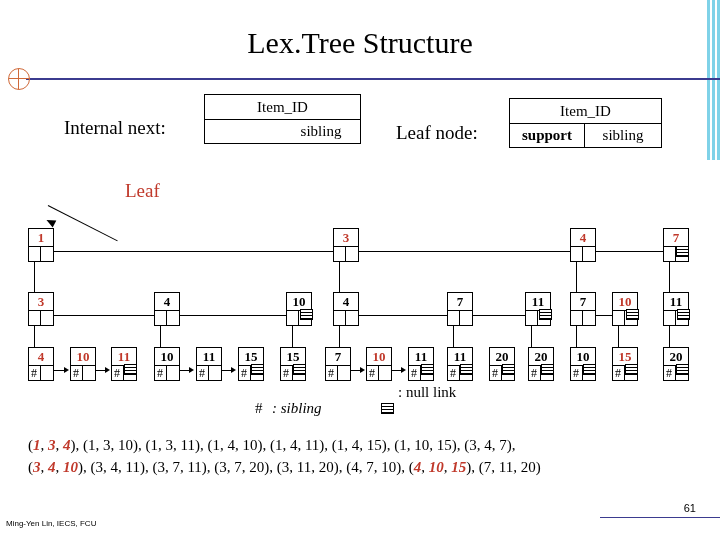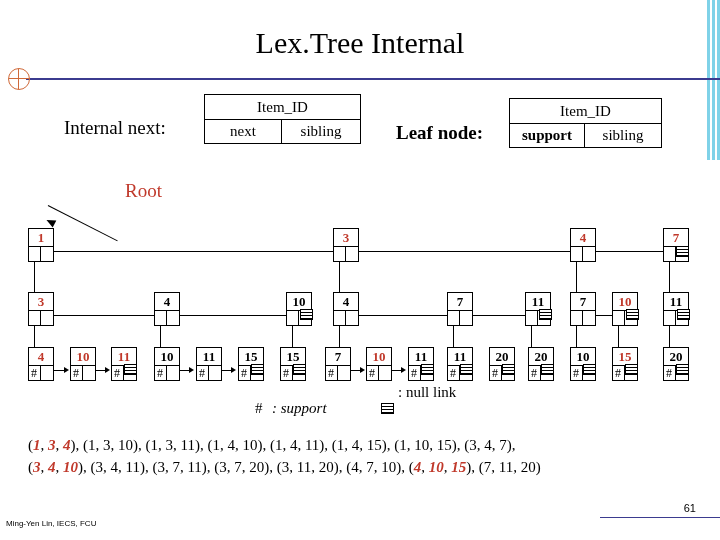--- a/index.html
+++ b/index.html
@@ -109,39 +109,38 @@
 </style>
 </head>
 <body>
 
 <div class="edge-stripes">
   <div style="right:0px"></div>
     <div style="right:5px"></div>
     <div style="right:10px"></div>
 </div>
 
-<div class="title">Lex.Tree Internal</div>
+<div class="title">Lex.Tree Structure</div>
 <div class="hline"></div>
 <div class="bullet-circle"></div>
 
 <div class="lbl" style="left:64px;top:117px;">Internal next:</div>
 <div class="legend-box" style="left:204px;top:94px;width:155px;height:48px;">
   <div class="legend-top" style="width:155px;height:25px;line-height:24px;">Item_ID</div>
-  <div class="legend-cell" style="left:0;top:25px;width:77px;height:23px;line-height:22px;border-right:1px solid #000;">next</div>
   <div class="legend-cell" style="left:77px;top:25px;width:78px;height:23px;line-height:22px;">sibling</div>
 </div>
 
-<div class="lbl" style="left:396px;top:122px;font-weight:bold;">Leaf node:</div>
+<div class="lbl" style="left:396px;top:122px;">Leaf node:</div>
 <div class="legend-box" style="left:509px;top:98px;width:151px;height:48px;">
   <div class="legend-top" style="width:151px;height:25px;line-height:24px;">Item_ID</div>
   <div class="legend-cell" style="left:0;top:25px;width:75px;height:23px;line-height:22px;border-right:1px solid #000;color:#000000;font-weight:bold;">support</div>
   <div class="legend-cell" style="left:75px;top:25px;width:76px;height:23px;line-height:22px;">sibling</div>
 </div>
 
-<div class="root-lbl" style="left:125px;top:180px;">Root</div>
+<div class="root-lbl" style="left:125px;top:180px;">Leaf</div>
 <div class="root-arrow">
   <div class="ln" style="left:48px;top:205px;width:78px;height:1px;transform:rotate(27deg);transform-origin:left center;"></div>
   <div style="position:absolute;left:46px;top:218px;width:0;height:0;border-top:4px solid transparent;border-bottom:4px solid transparent;border-right:9px solid #000;transform:rotate(27deg);"></div>
 </div>
 
 <div class="node" style="left:28px;top:228px;width:26px;height:34px;">
   <div class="top">1</div>
   <div class="bl"></div>
   <div class="br"></div>
 </div>
@@ -371,21 +370,21 @@
 
 <div class="node" style="left:663px;top:347px;width:26px;height:34px;">
   <div class="top black">20</div>
   <div class="bl"></div>
   <div class="br"></div>
 </div>
 <div class="hash" style="left:666px;top:366px;">#</div>
 <div class="nulllink" style="left:676px;top:364px;"></div>
 
 <div class="legend-text" style="left:255px;top:400px;">#</div>
-<div class="legend-text" style="left:272px;top:400px;"><i>: support</i></div>
+<div class="legend-text" style="left:272px;top:400px;"><i>: sibling</i></div>
 <div class="nulllink" style="left:381px;top:403px;"></div>
 <div class="legend-text" style="left:398px;top:384px;">: null link</div>
 
 <div class="seqline" style="left:28px;top:437px;">(<b>1</b>, <b>3</b>, <b>4</b>), (1, 3, 10), (1, 3, 11), (1, 4, 10), (1, 4, 11), (1, 4, 15), (1, 10, 15), (3, 4, 7),</div>
 <div class="seqline" style="left:28px;top:459px;">(<b>3</b>, <b>4</b>, <b>10</b>), (3, 4, 11), (3, 7, 11), (3, 7, 20), (3, 11, 20), (4, 7, 10), (<b>4</b>, <b>10</b>, <b>15</b>), (7, 11, 20)</div>
 
 <div class="footer">Ming-Yen Lin, IECS, FCU</div>
 <div class="botline"></div>
 <div class="pagenum">61</div>
 

